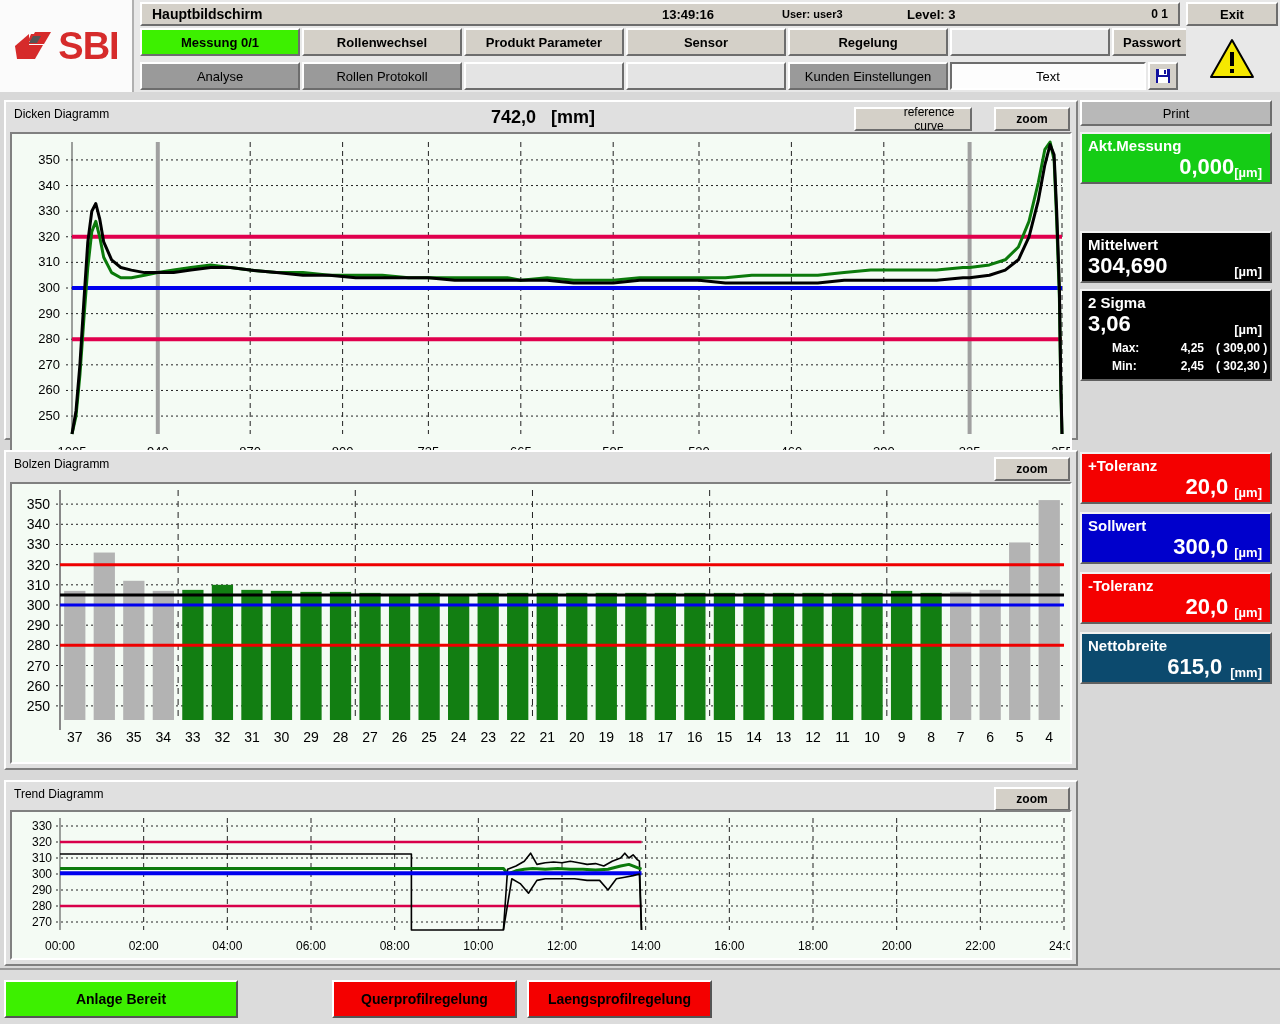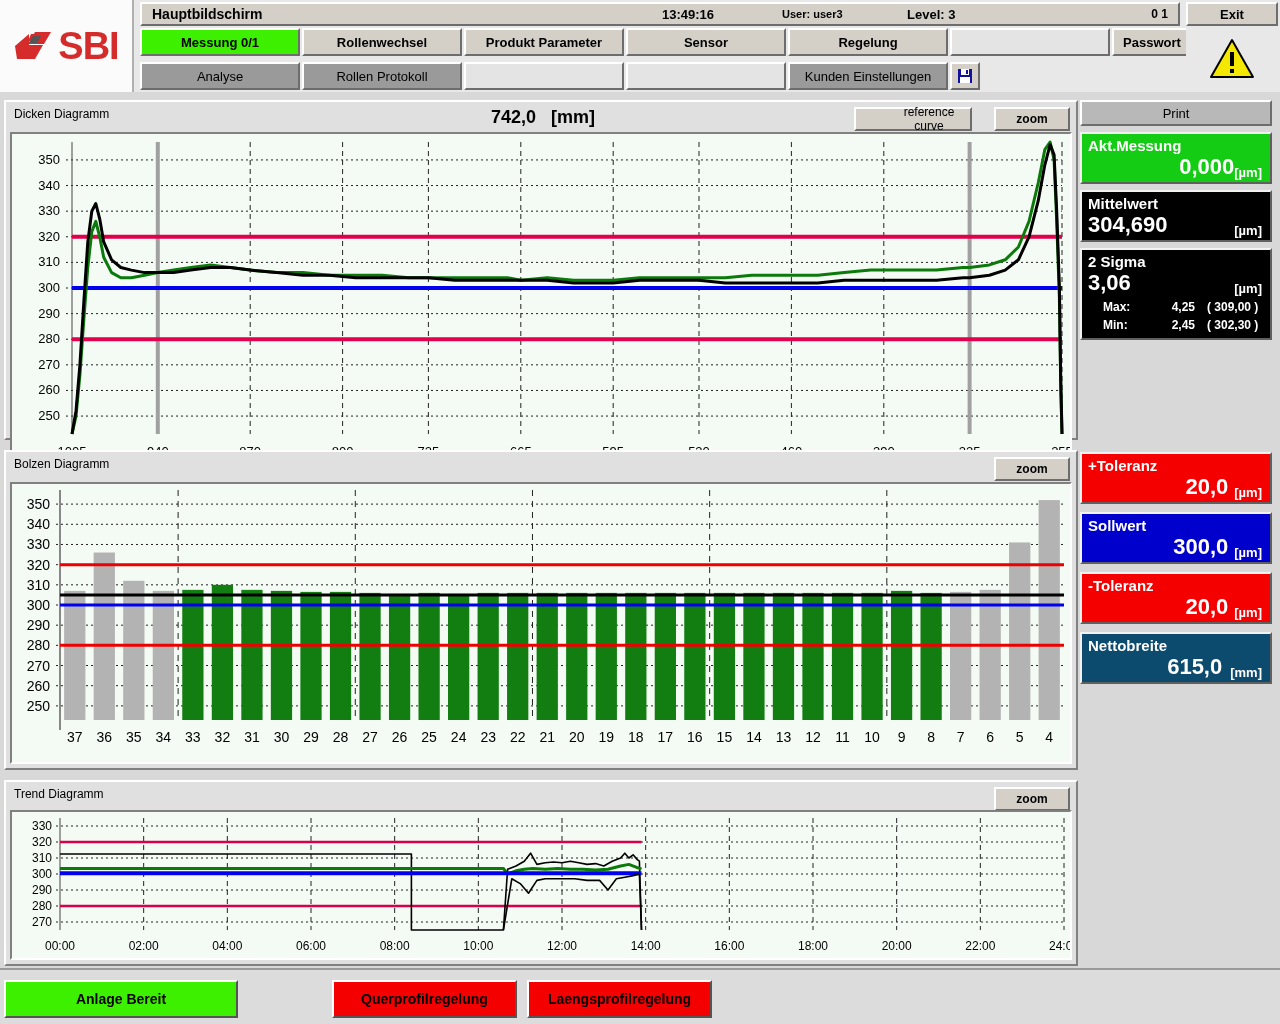--- a/index.html
+++ b/index.html
@@ -93,26 +93,26 @@
                  display:flex; align-items:center; justify-content:center; }
 
   
   #sidebar { position:absolute; left:1080px; top:100px; width:196px; height:868px; }
   .side-card { position:absolute; left:0; width:192px;
                border-top:2px solid #f2f2f2; border-left:2px solid #f2f2f2;
                border-right:2px solid #606060; border-bottom:2px solid #606060; }
   .card-label { font-size:15px; font-weight:bold; padding:3px 0 0 6px; }
   .card-value { font-size:22px; font-weight:bold; padding-left:6px; }
   .card-unit { font-size:13px; font-weight:bold; }
-  .black { background:#000; color:#fff; }
+  .black { background:#000; color:#fff;margin-top:41px; }
   .green { background:#15cc15; color:#fff; }
   .red   { background:#f40000; color:#fff; }
   .blue  { background:#0000cc; color:#fff; }
   .grey  { background:#0c4a6e; color:#fff; }
-  .row-sm { font-size:12px; font-weight:bold; padding-left:21px; display:flex; }
+  .row-sm { font-size:12px; font-weight:bold; padding-left:30px; display:flex; }
 
   
   #bottom-bar { position:absolute; left:0; top:968px; width:1280px; height:56px; background:#dcdcdc;
                 border-top:2px solid #9a9a9a; }
   .status-btn { position:absolute; top:10px; height:38px; font-size:14px; font-weight:bold;
                 border-top:2px solid #ffffff; border-left:2px solid #ffffff;
                 border-right:2px solid #555; border-bottom:2px solid #555;
                 display:flex; align-items:center; justify-content:center; }
 
   svg { display:block; }
@@ -155,20 +155,21 @@
       <div class="btn menu-btn" style="width: 160px;">Regelung</div>
       <div class="btn menu-btn empty" style="width: 160px;"></div>
       <div class="btn menu-btn" style="width: 80px;">Passwort</div>
     </div>
   <div id="menu-row2" class="menu-row">
       <div class="btn menu-btn sub" style="width: 160px;">Analyse</div>
       <div class="btn menu-btn sub" style="width: 160px;">Rollen Protokoll</div>
       <div class="btn menu-btn empty" style="width: 160px;"></div>
       <div class="btn menu-btn empty" style="width: 160px;"></div>
       <div class="btn menu-btn sub" style="width: 160px;">Kunden Einstellungen</div>
+      <div id="text-field" style="width: 196px;">Text</div>
       <div id="save-btn" class="btn">
         <svg width="16" height="16" viewBox="0 0 16 16">
           <rect x="1" y="1" width="14" height="14" fill="#12129e"></rect>
           <rect x="4" y="1" width="8" height="6" fill="#ffffff"></rect>
           <rect x="9" y="2" width="2" height="4" fill="#12129e"></rect>
           <rect x="3" y="9" width="10" height="6" fill="#ffffff"></rect>
         </svg>
       </div>
     </div>
 

